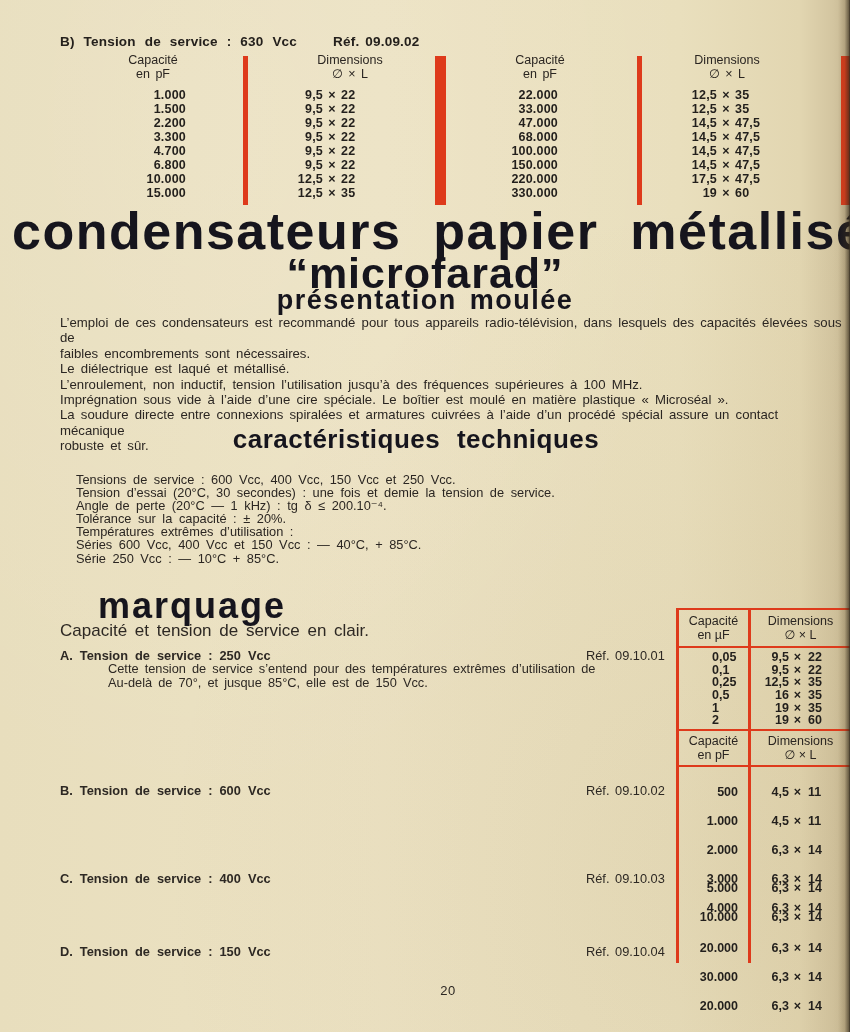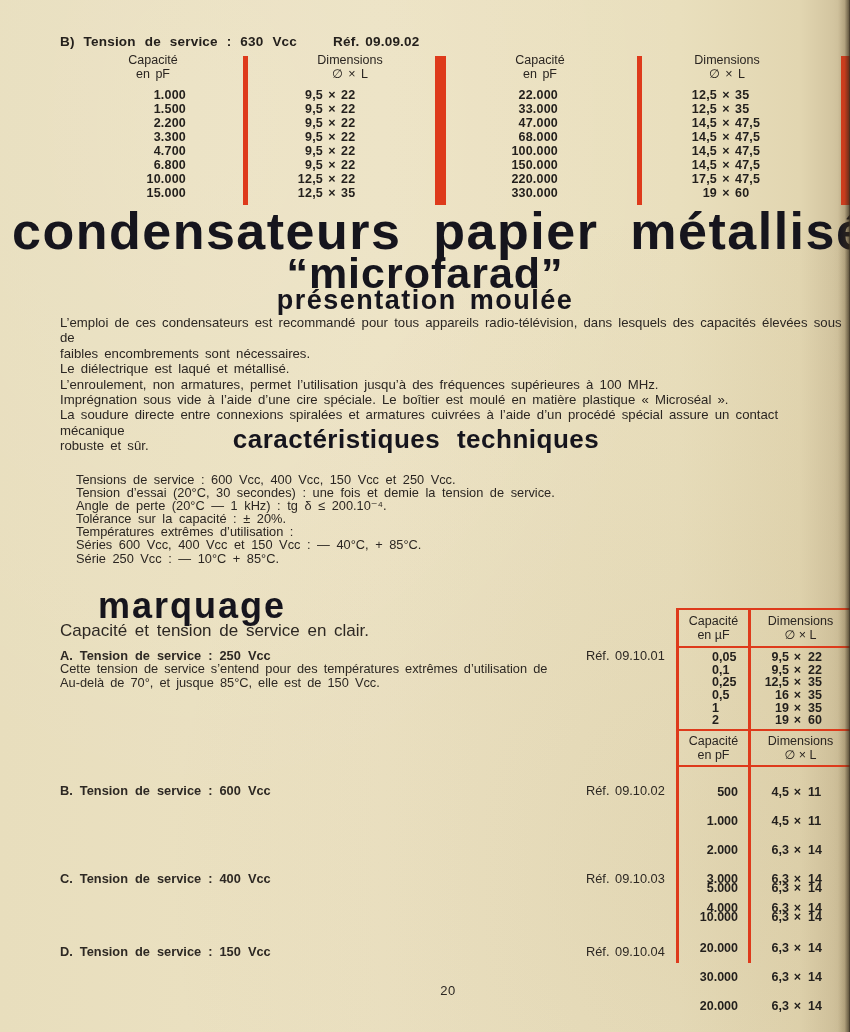--- a/index.html
+++ b/index.html
@@ -209,21 +209,21 @@
 
   <div class="abs main-title">condensateurs papier métallisé</div>
   <div class="abs sub-title">“microfarad”</div>
   <div class="abs sub-title2">présentation moulée</div>
 
   <div class="abs intro">
 
   <div class="para-line">L’emploi de ces condensateurs est recommandé pour tous appareils radio-télévision, dans lesquels des capacités élevées sous de</div>
       <div class="para-line">faibles encombrements sont nécessaires.</div>
       <div class="para-line">Le diélectrique est laqué et métallisé.</div>
-      <div class="para-line">L’enroulement, non armatures, permet l’utilisation jusqu’à des fréquences supérieures à 100 MHz.</div>
+      <div class="para-line">L’enroulement, non inductif, tension l’utilisation jusqu’à des fréquences supérieures à 100 MHz.</div>
       <div class="para-line">Imprégnation sous vide à l’aide d’une cire spéciale. Le boîtier est moulé en matière plastique « Microséal ».</div>
       <div class="para-line">La soudure directe entre connexions spiralées et armatures cuivrées à l’aide d’un procédé spécial assure un contact mécanique</div>
       <div class="para-line">robuste et sûr.</div>
     </div>
 
   <div class="abs tech-heading">caractéristiques techniques</div>
   <div class="abs tech-lines">
 
   <div class="spec-line">Tensions de service : 600 Vcc, 400 Vcc, 150 Vcc et 250 Vcc.</div>
       <div class="spec-line">Tension d’essai (20°C, 30 secondes) : une fois et demie la tension de service.</div>
@@ -234,21 +234,21 @@
       <div class="spec-line">Série 250 Vcc : — 10°C + 85°C.</div>
     </div>
 
   <div class="abs marq-heading">marquage</div>
   <div class="abs marq-intro">Capacité et tension de service en clair.</div>
 
   <div class="m-item" style="top:648px;">
     <span class="m-label">A. Tension de service : 250 Vcc</span>
     <span class="m-ref">Réf. 09.10.01</span>
   </div>
-  <div class="m-notes" style="top:662px;">
+  <div class="m-notes" style="top:662px;margin-left:48px;">
 
   <div class="note-line">Cette tension de service s’entend pour des températures extrêmes d’utilisation de</div>
       <div class="note-line">Au-delà de 70°, et jusque 85°C, elle est de 150 Vcc.</div>
     </div>
 
   <div class="m-item" style="top:783px;">
     <span class="m-label">B. Tension de service : 600 Vcc</span>
     <span class="m-ref">Réf. 09.10.02</span>
   </div>
 

